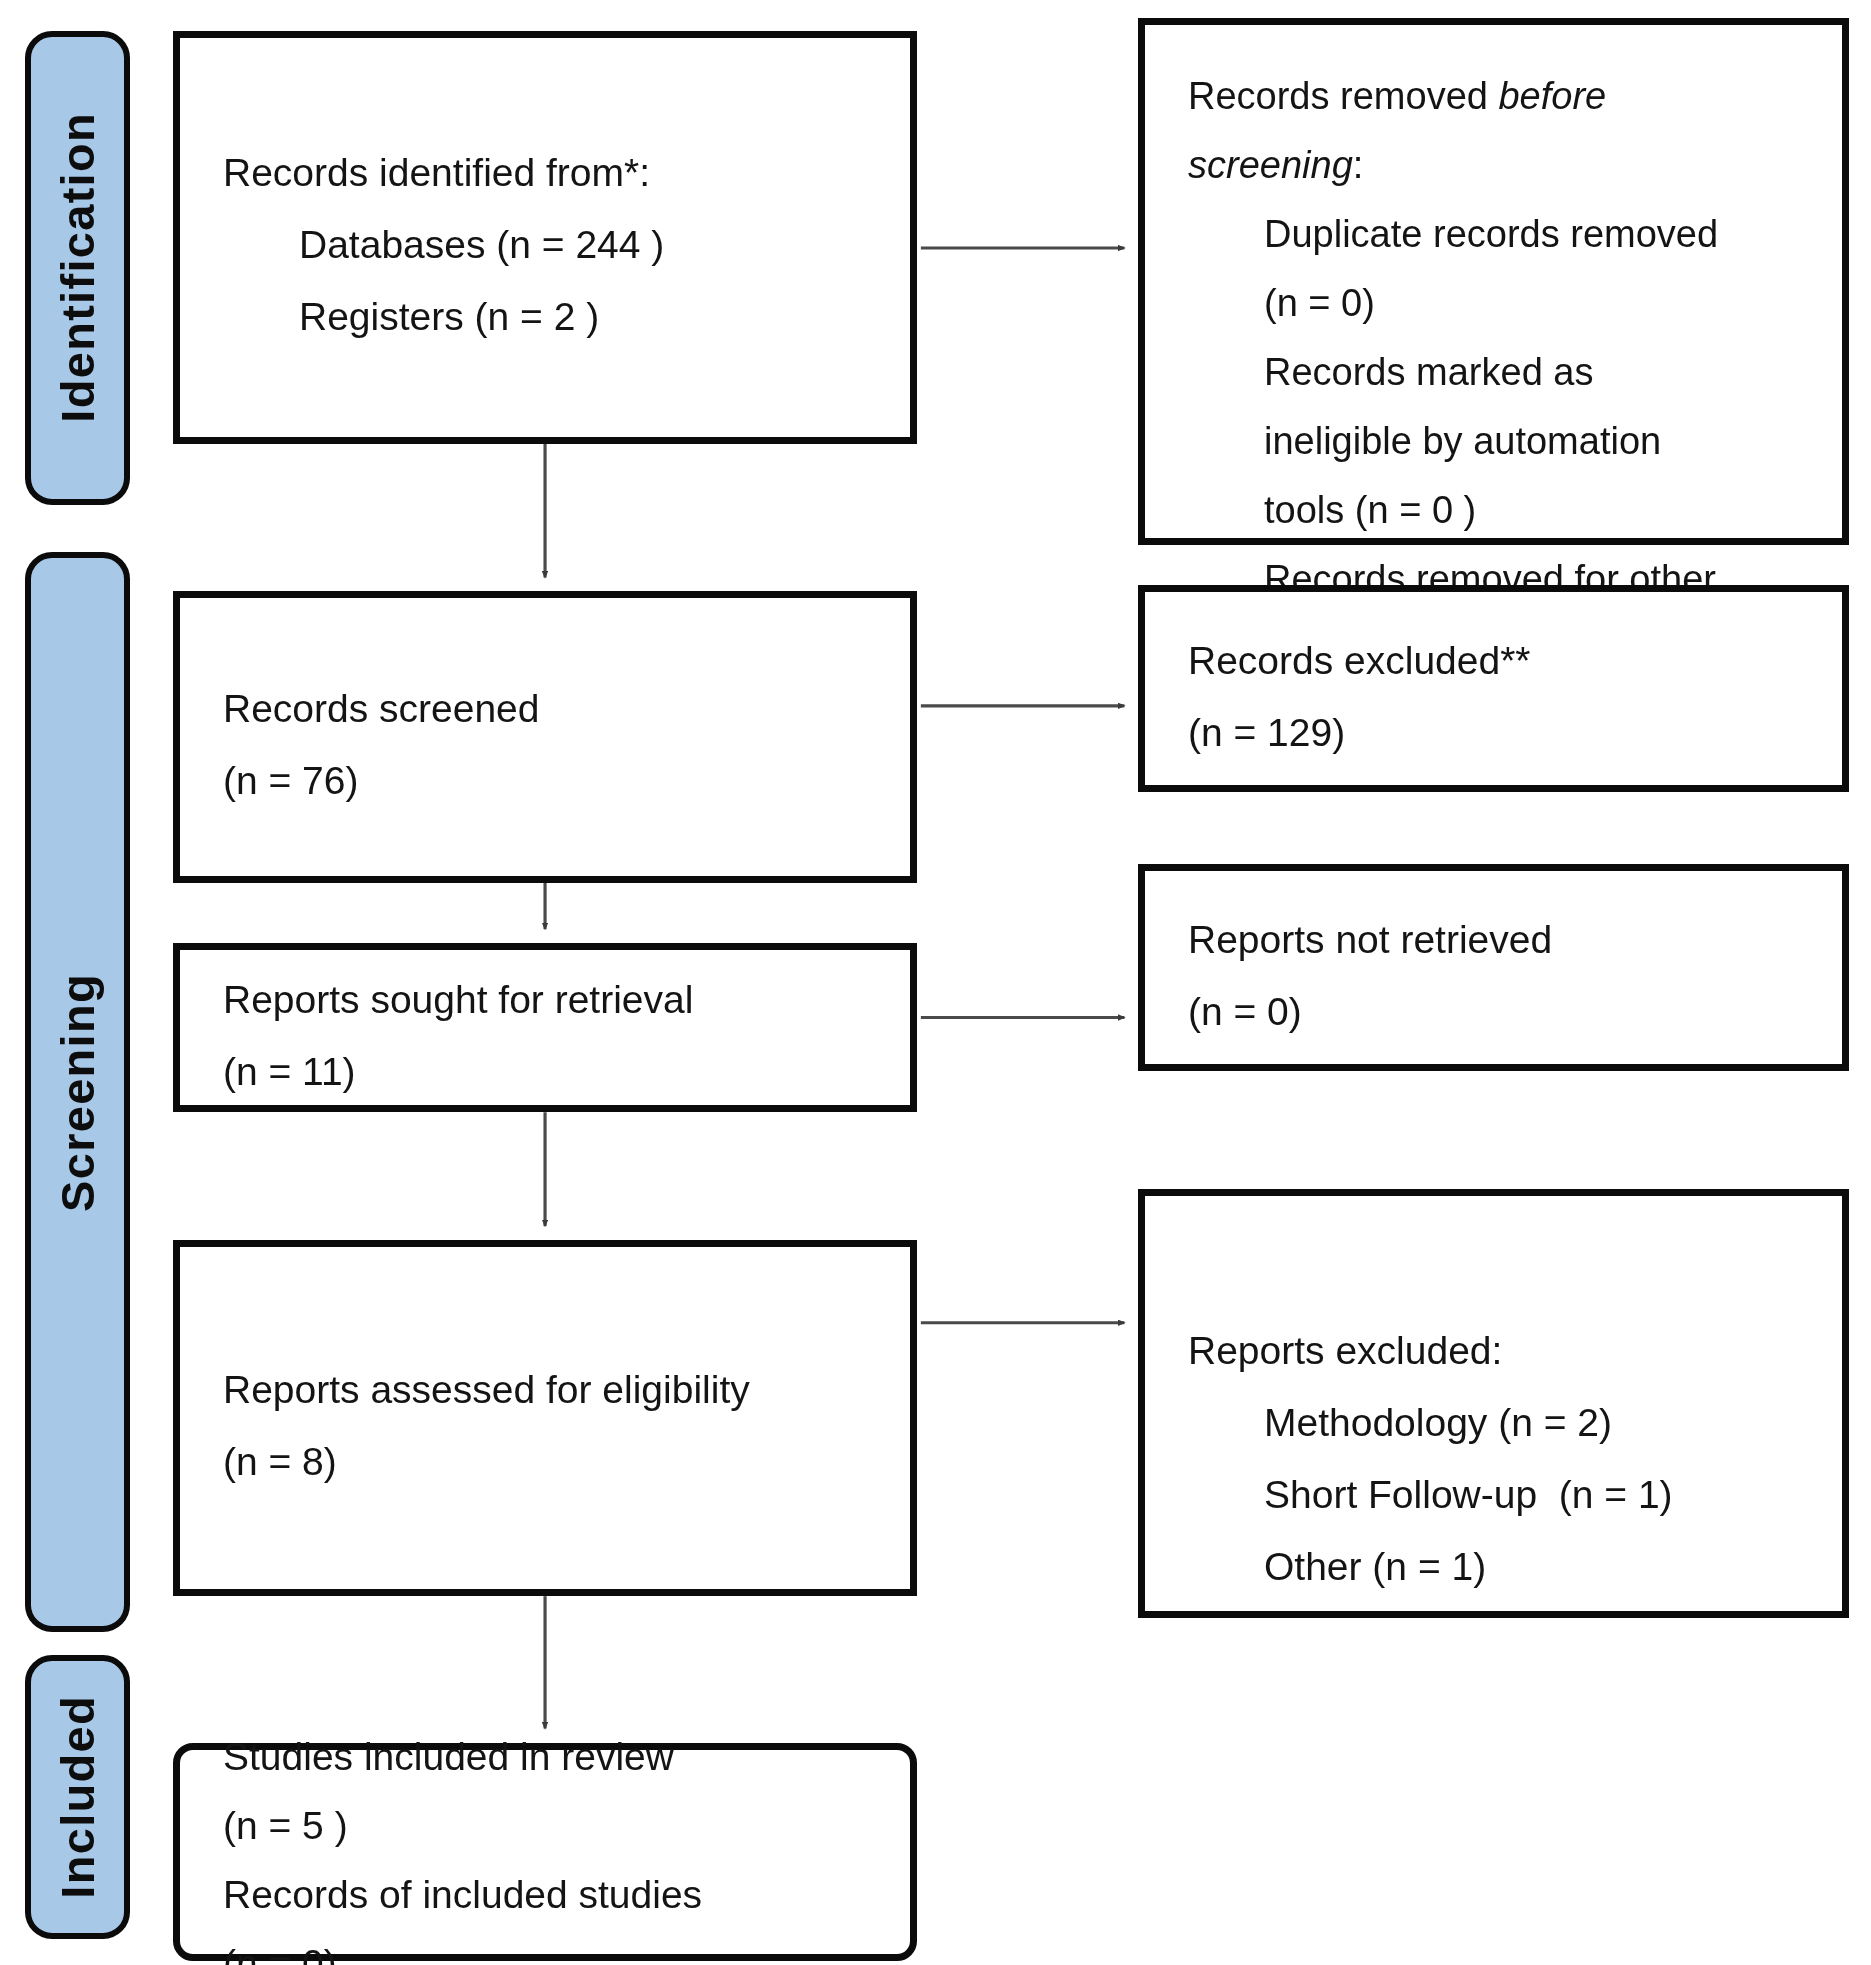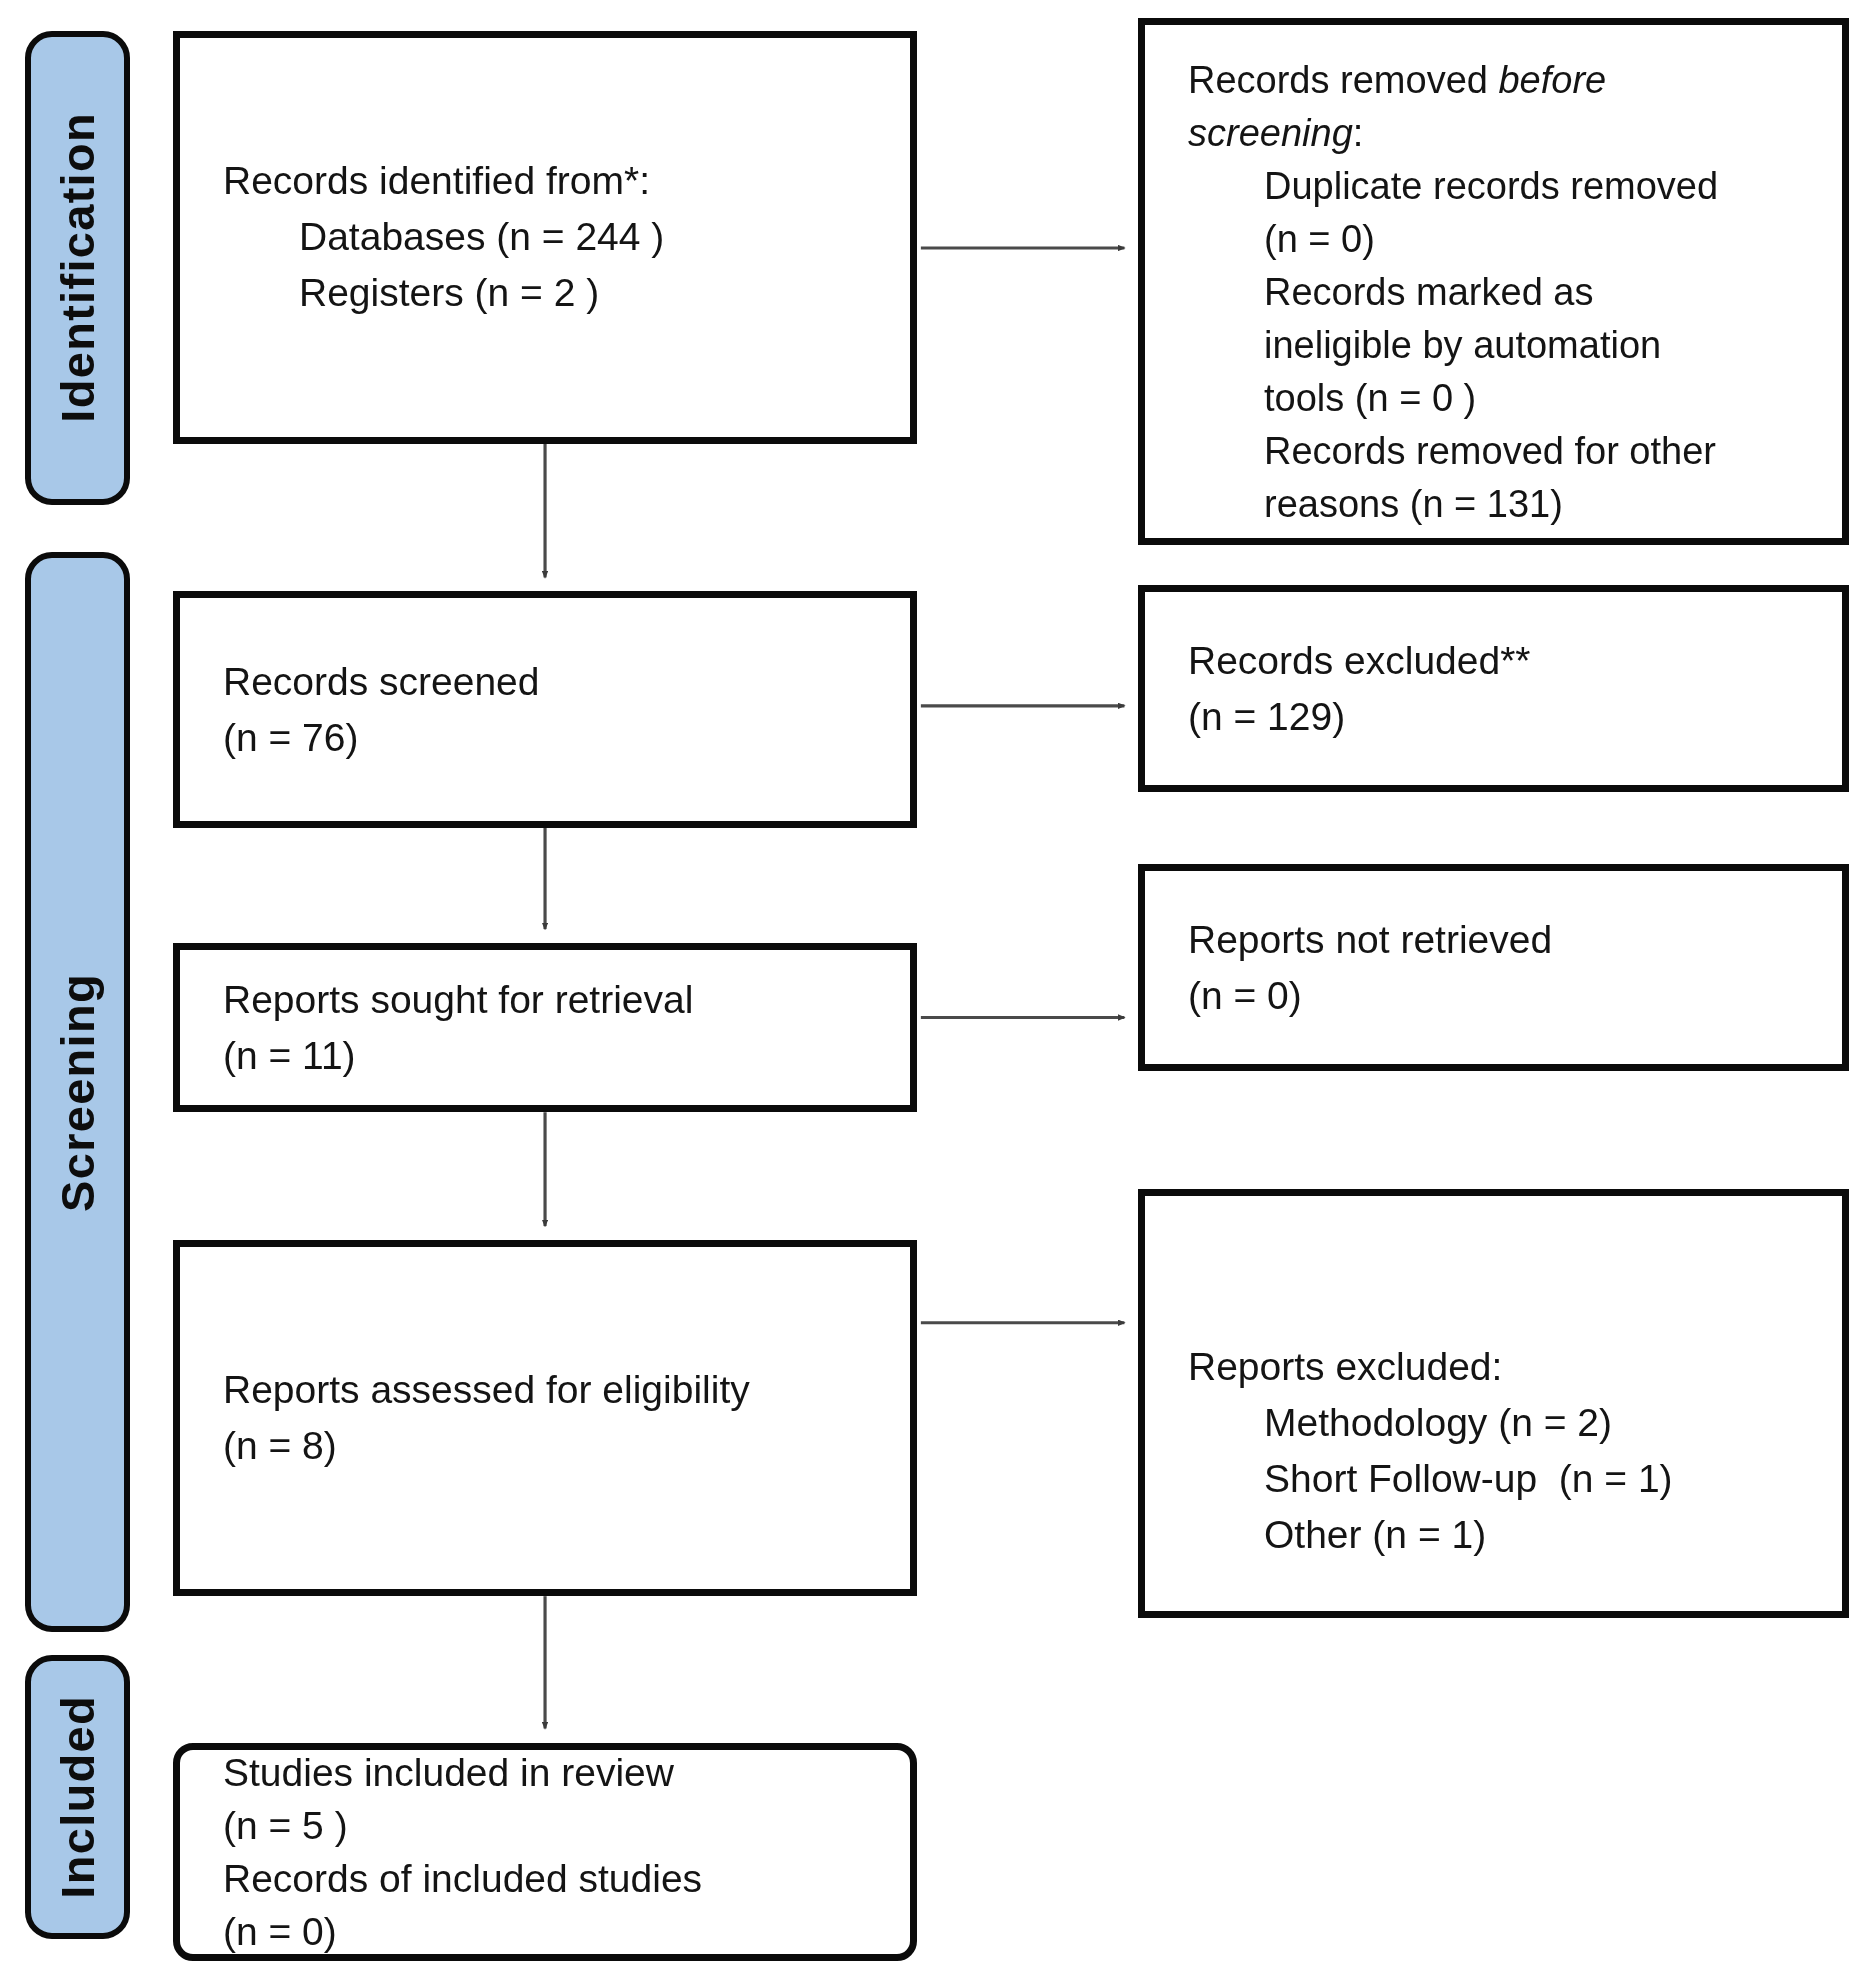--- a/index.html
+++ b/index.html
@@ -20,21 +20,21 @@
     white-space:nowrap;
   }
   
   .flow-box{
     position:absolute;background:#ffffff;border:7.6px solid #0b0b0b;
     box-sizing:border-box;display:flex;flex-direction:column;justify-content:center;
     padding:12.7px 25.4px 12.7px 43px;
   }
   .flow-box.top-align{justify-content:flex-start;padding-top:24px;}
   .line{
-    font-size:39px;line-height:56px;white-space:pre-wrap;color:#141414;
+    font-size:39px;line-height:56px;white-space:pre-wrap;color:#141414;margin-top:16px;
   }
   .removed-box .line{line-height:53px;font-size:38px;}
   .indent{margin-left:76px;}
   .it{font-style:italic;}
   
   #arrow-layer{position:absolute;left:0;top:0;z-index:0;}
   .flow-box,.stage-bar{z-index:1;}
 </style>
 </head>
 <body>
@@ -68,21 +68,21 @@
 <div class="stage-bar" style="top:1655px;height:284px;">
   <span class="stage-label">Included</span>
 </div>
 
 <div class="flow-box" style="left:173px;top:30.5px;width:744px;height:413px;">
   <div class="line">Records identified from*:</div>
   <div class="line indent">Databases (n = 244 )</div>
   <div class="line indent">Registers (n = 2 )</div>
 </div>
 
-<div class="flow-box" style="left:173px;top:591px;width:744px;height:237px;">
+<div class="flow-box" style="left:173px;top:591px;width:744px;height:292px;">
   <div class="line">Records screened</div>
   <div class="line">(n = 76)</div>
 </div>
 
 <div class="flow-box" style="left:173px;top:943px;width:744px;height:169px;">
   <div class="line">Reports sought for retrieval</div>
   <div class="line">(n = 11)</div>
 </div>
 
 <div class="flow-box" style="left:173px;top:1240px;width:744px;height:356px;">

